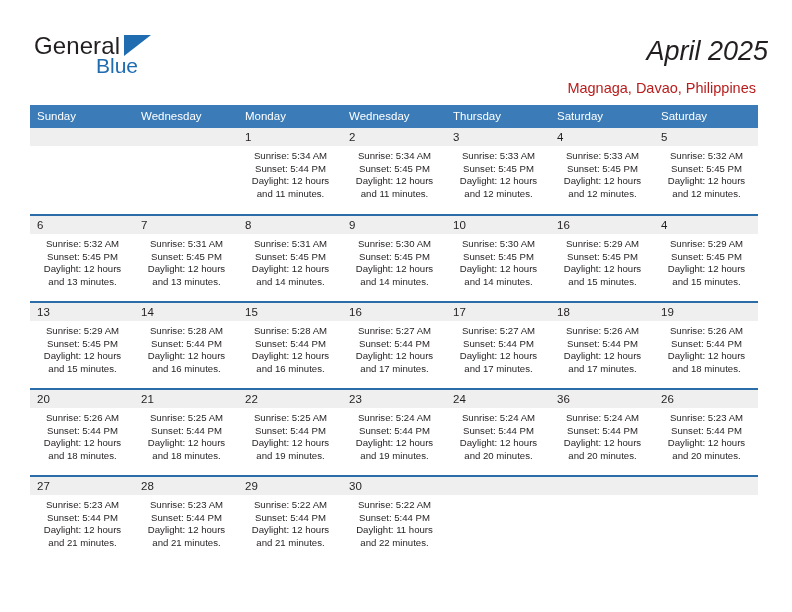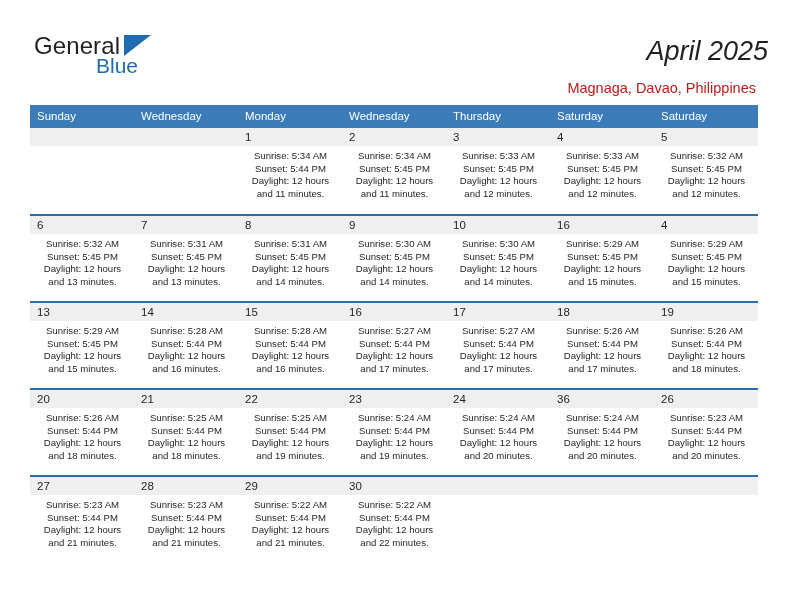--- a/index.html
+++ b/index.html
@@ -412,21 +412,21 @@
                 <div>Sunrise: 5:22 AM</div>
                 <div>Sunset: 5:44 PM</div>
                 <div class="dl">Daylight: 12 hours and 21 minutes.</div>
               </div>
             </td>
             <td>
               <div class="daynum">30</div>
               <div class="info">
                 <div>Sunrise: 5:22 AM</div>
                 <div>Sunset: 5:44 PM</div>
-                <div class="dl">Daylight: 12 hours and 22 minutes.</div>
+                <div class="dl">Daylight: 11 hours and 22 minutes.</div>
               </div>
             </td>
             <td>
               <div class="daynum empty"></div>
             </td>
             <td>
               <div class="daynum empty"></div>
             </td>
             <td>
               <div class="daynum empty"></div>

